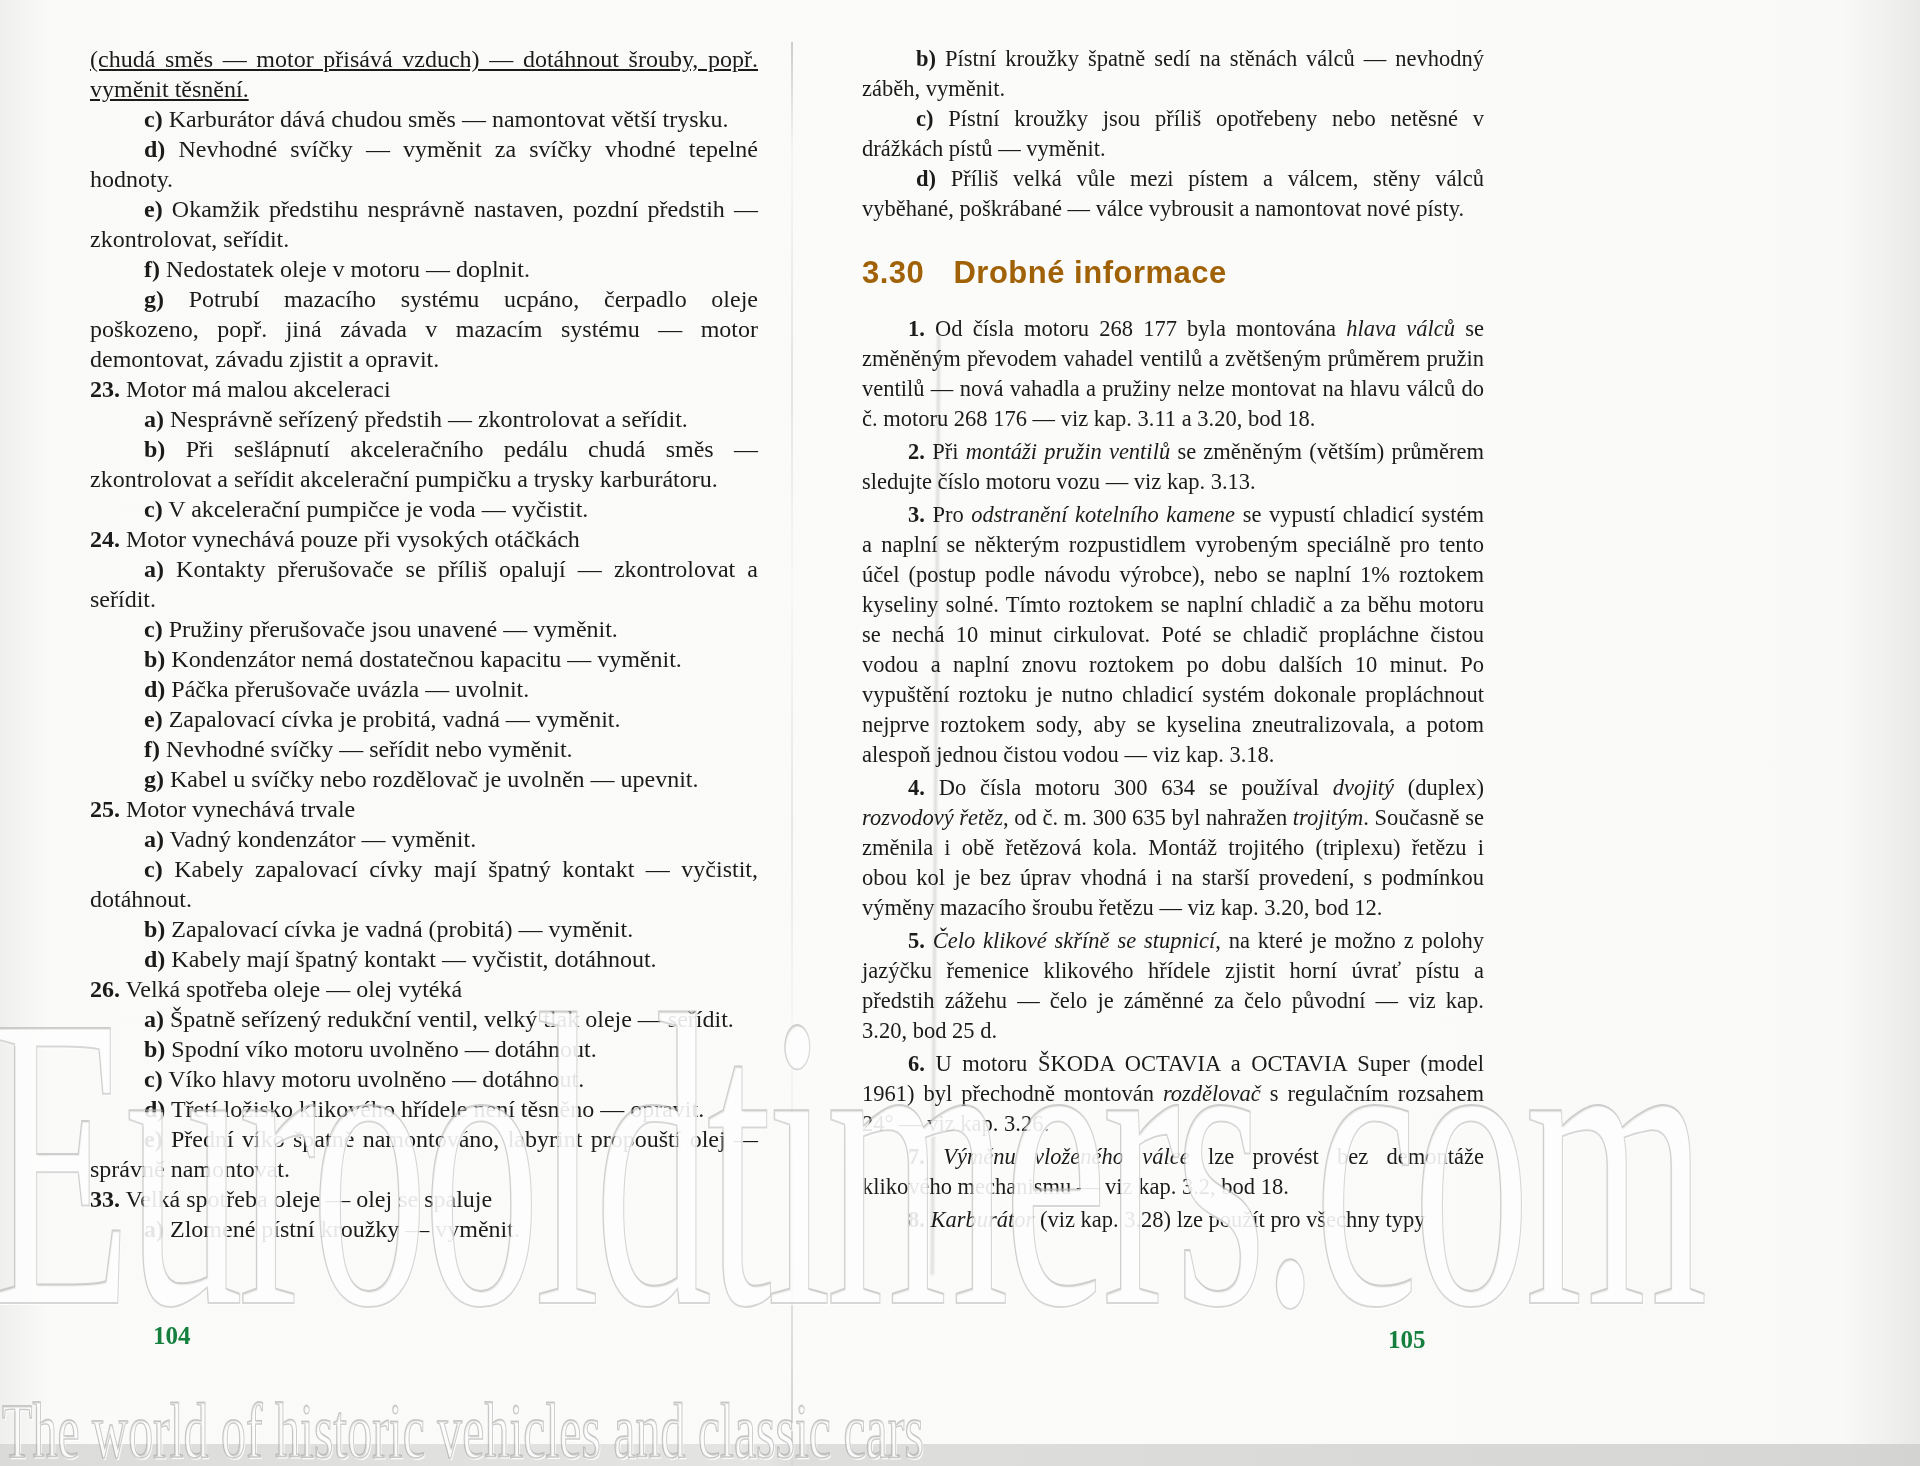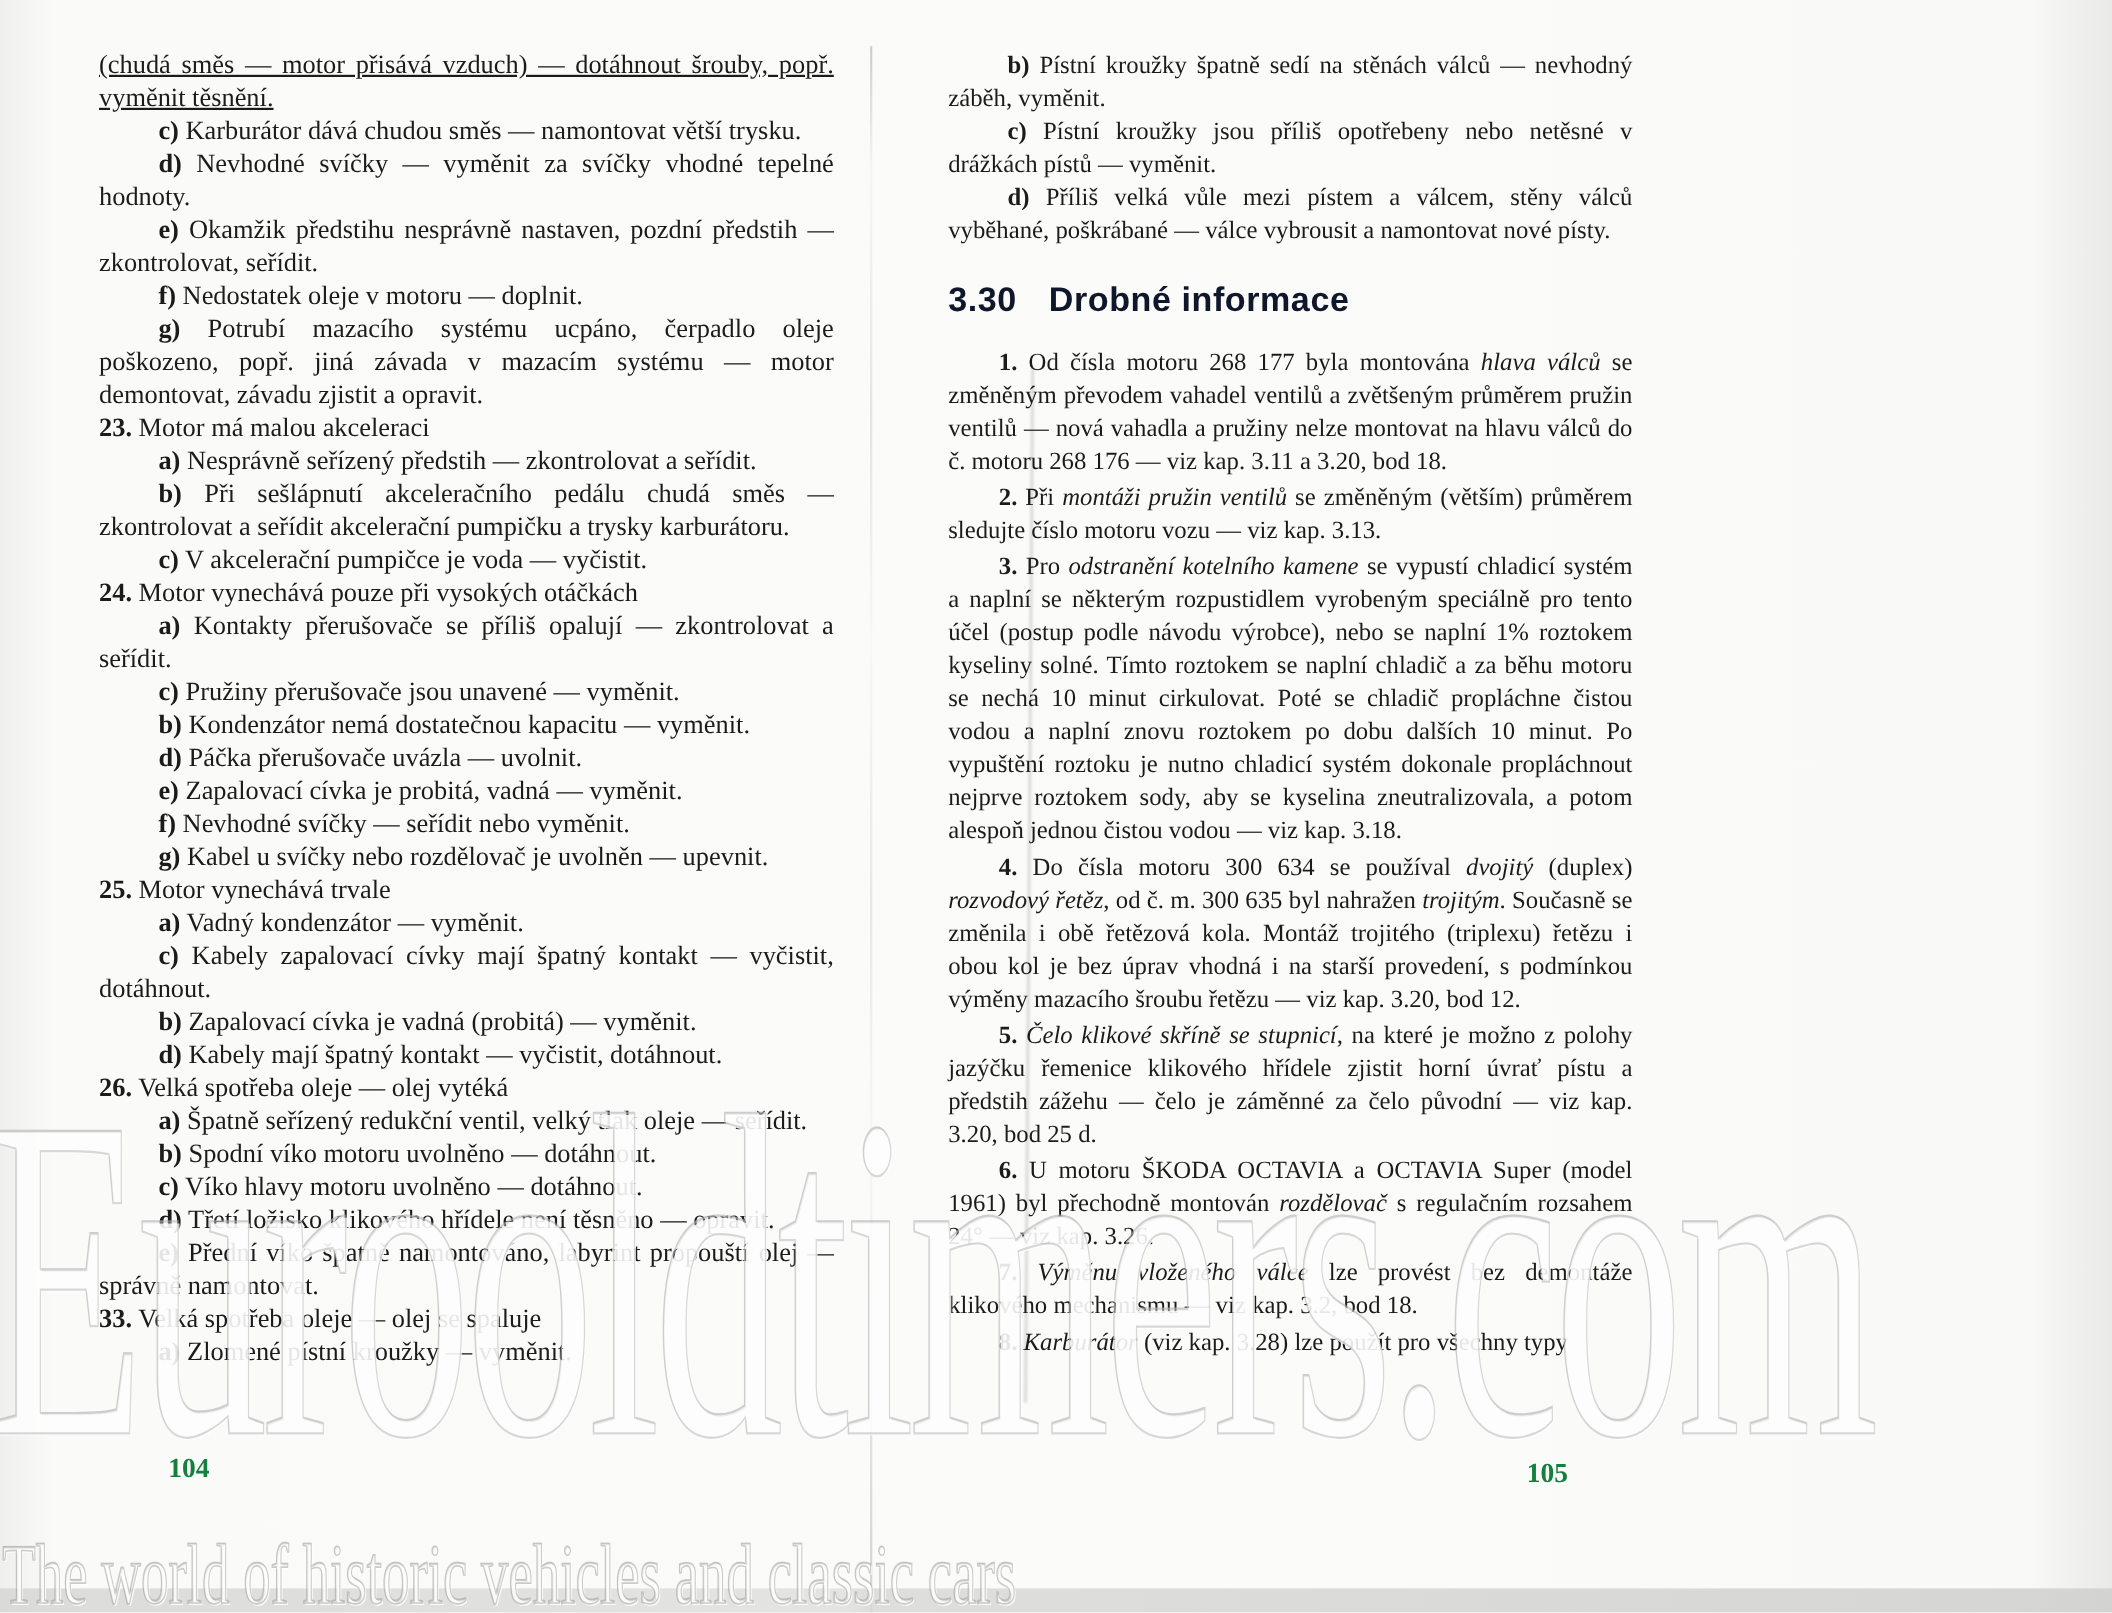--- a/index.html
+++ b/index.html
@@ -25,21 +25,21 @@
   .para{margin:0;padding:0;}
   .para.item{text-indent:54px;}
   .para.numL{text-indent:0;}
   .para.numR{text-indent:46px;margin-top:3px;}
   .para.cont{text-indent:0;text-decoration:underline;}
   b.lbl{font-weight:bold;}
   h2.section{
     font-family:"Liberation Sans", sans-serif;
     font-weight:bold;
     font-size:31px;
-    color:#0f172a;
+    color:#a16207;
     margin:34px 0 26px 0;
     letter-spacing:.5px;
     text-align:left;
     text-indent:0;
   }
   h2.section .ht{margin-left:20px;}
   .pagenum{
     position:absolute;
     font-size:25px;font-weight:bold;color:#15803d;
     font-family:"Liberation Serif", serif;

